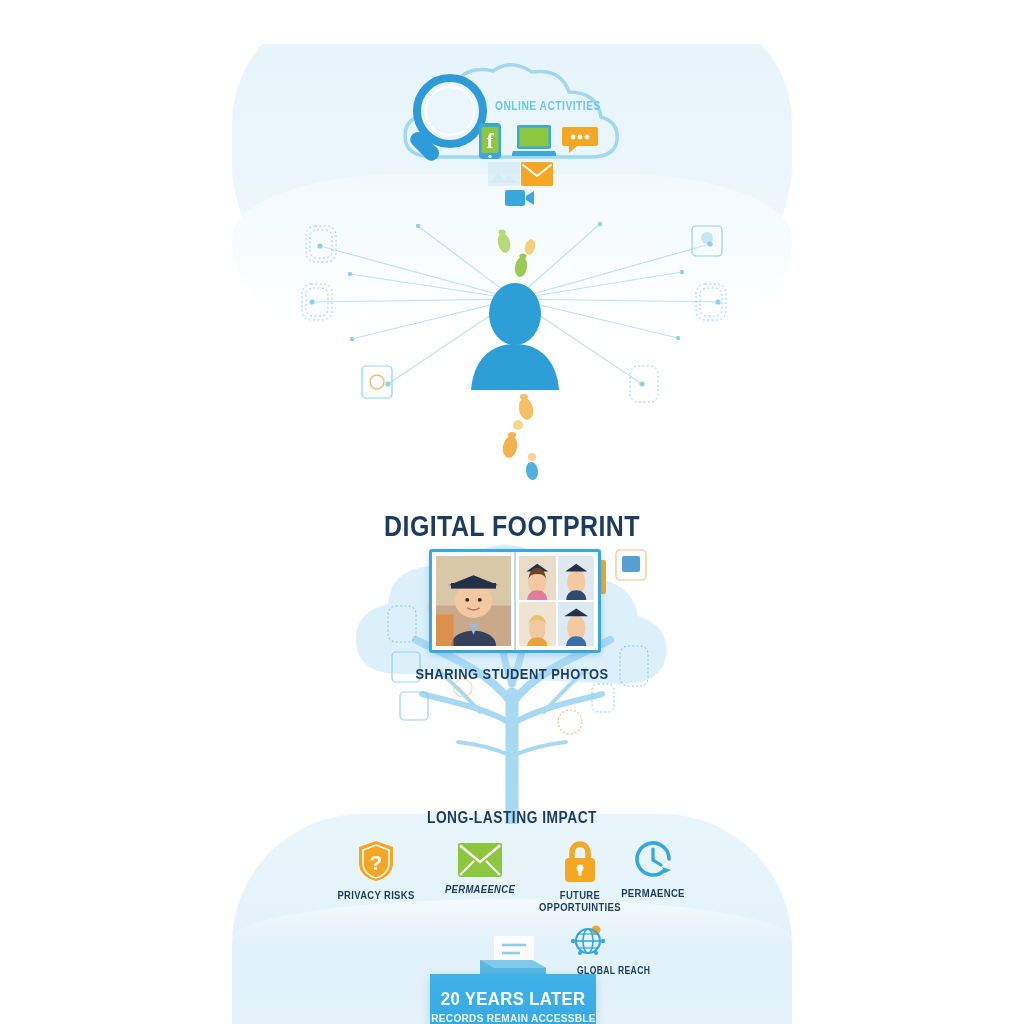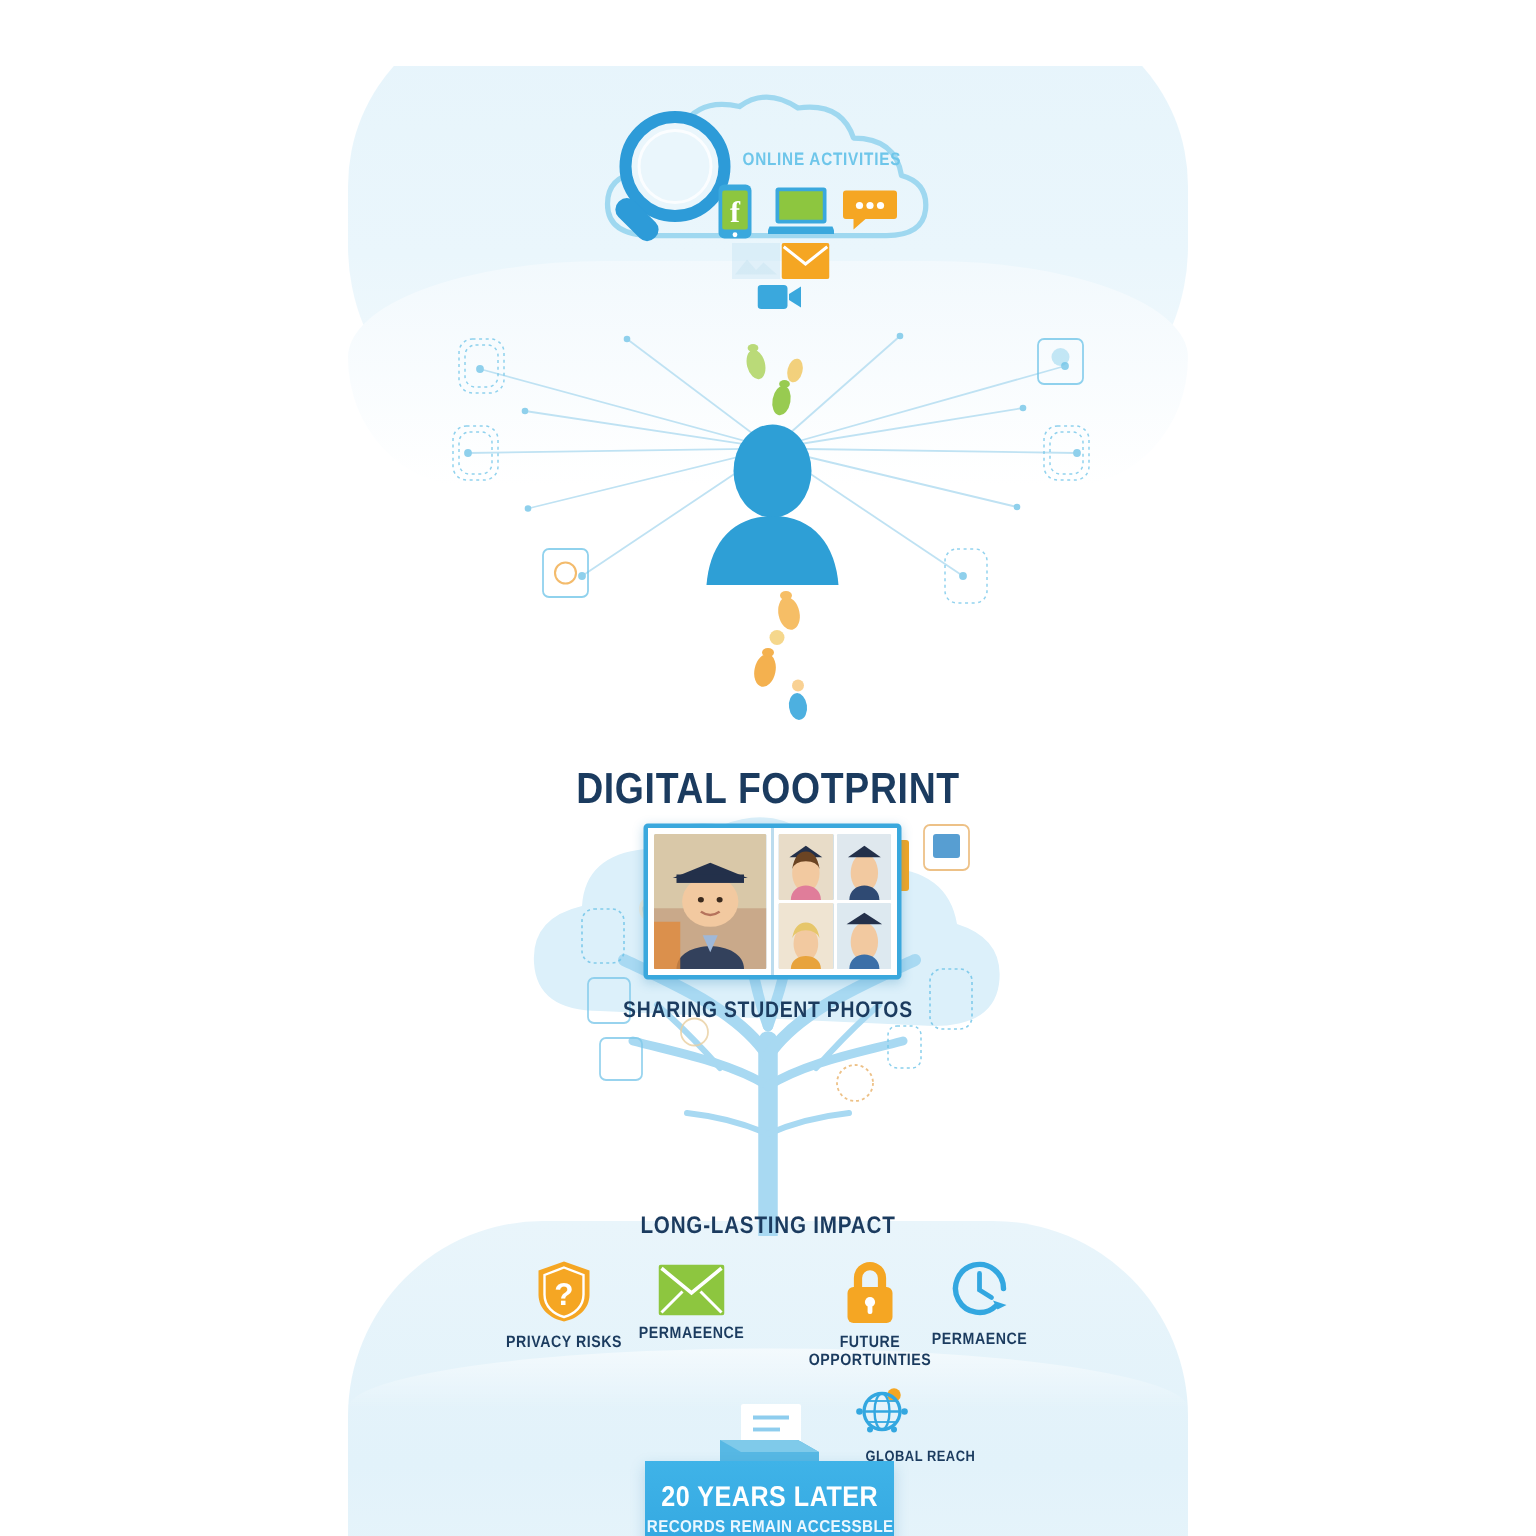--- a/index.html
+++ b/index.html
@@ -100,21 +100,21 @@
 
   
   .impact{position:absolute;width:120px;text-align:center;}
   .impact .ico{display:block;margin:0 auto 6px;}
   .impact .lbl{
     display:block;color:#1b3b5f;font-size:11px;font-weight:bold;line-height:12px;
     font-family:"Liberation Sans Narrow","Liberation Sans",sans-serif;
     transform:scaleX(.86);letter-spacing:.4px;text-transform:uppercase;
   }
   #impact-0{left:316px;top:795px;}
-  #impact-1{left:401px;top:799px;}
+  #impact-1{left:420px;top:799px;font-style:italic;}
   #impact-2{left:520px;top:795px;}
   #impact-3{left:593px;top:793px;}
 
   #globe-item{position:absolute;left:570px;top:878px;width:100px;text-align:left;}
   #globe-item .lbl{
     display:block;margin-top:3px;color:#1b3b5f;font-size:10px;font-weight:bold;
     font-family:"Liberation Sans Narrow","Liberation Sans",sans-serif;
     transform:scaleX(.86);letter-spacing:.4px;text-transform:uppercase;
   }
 

